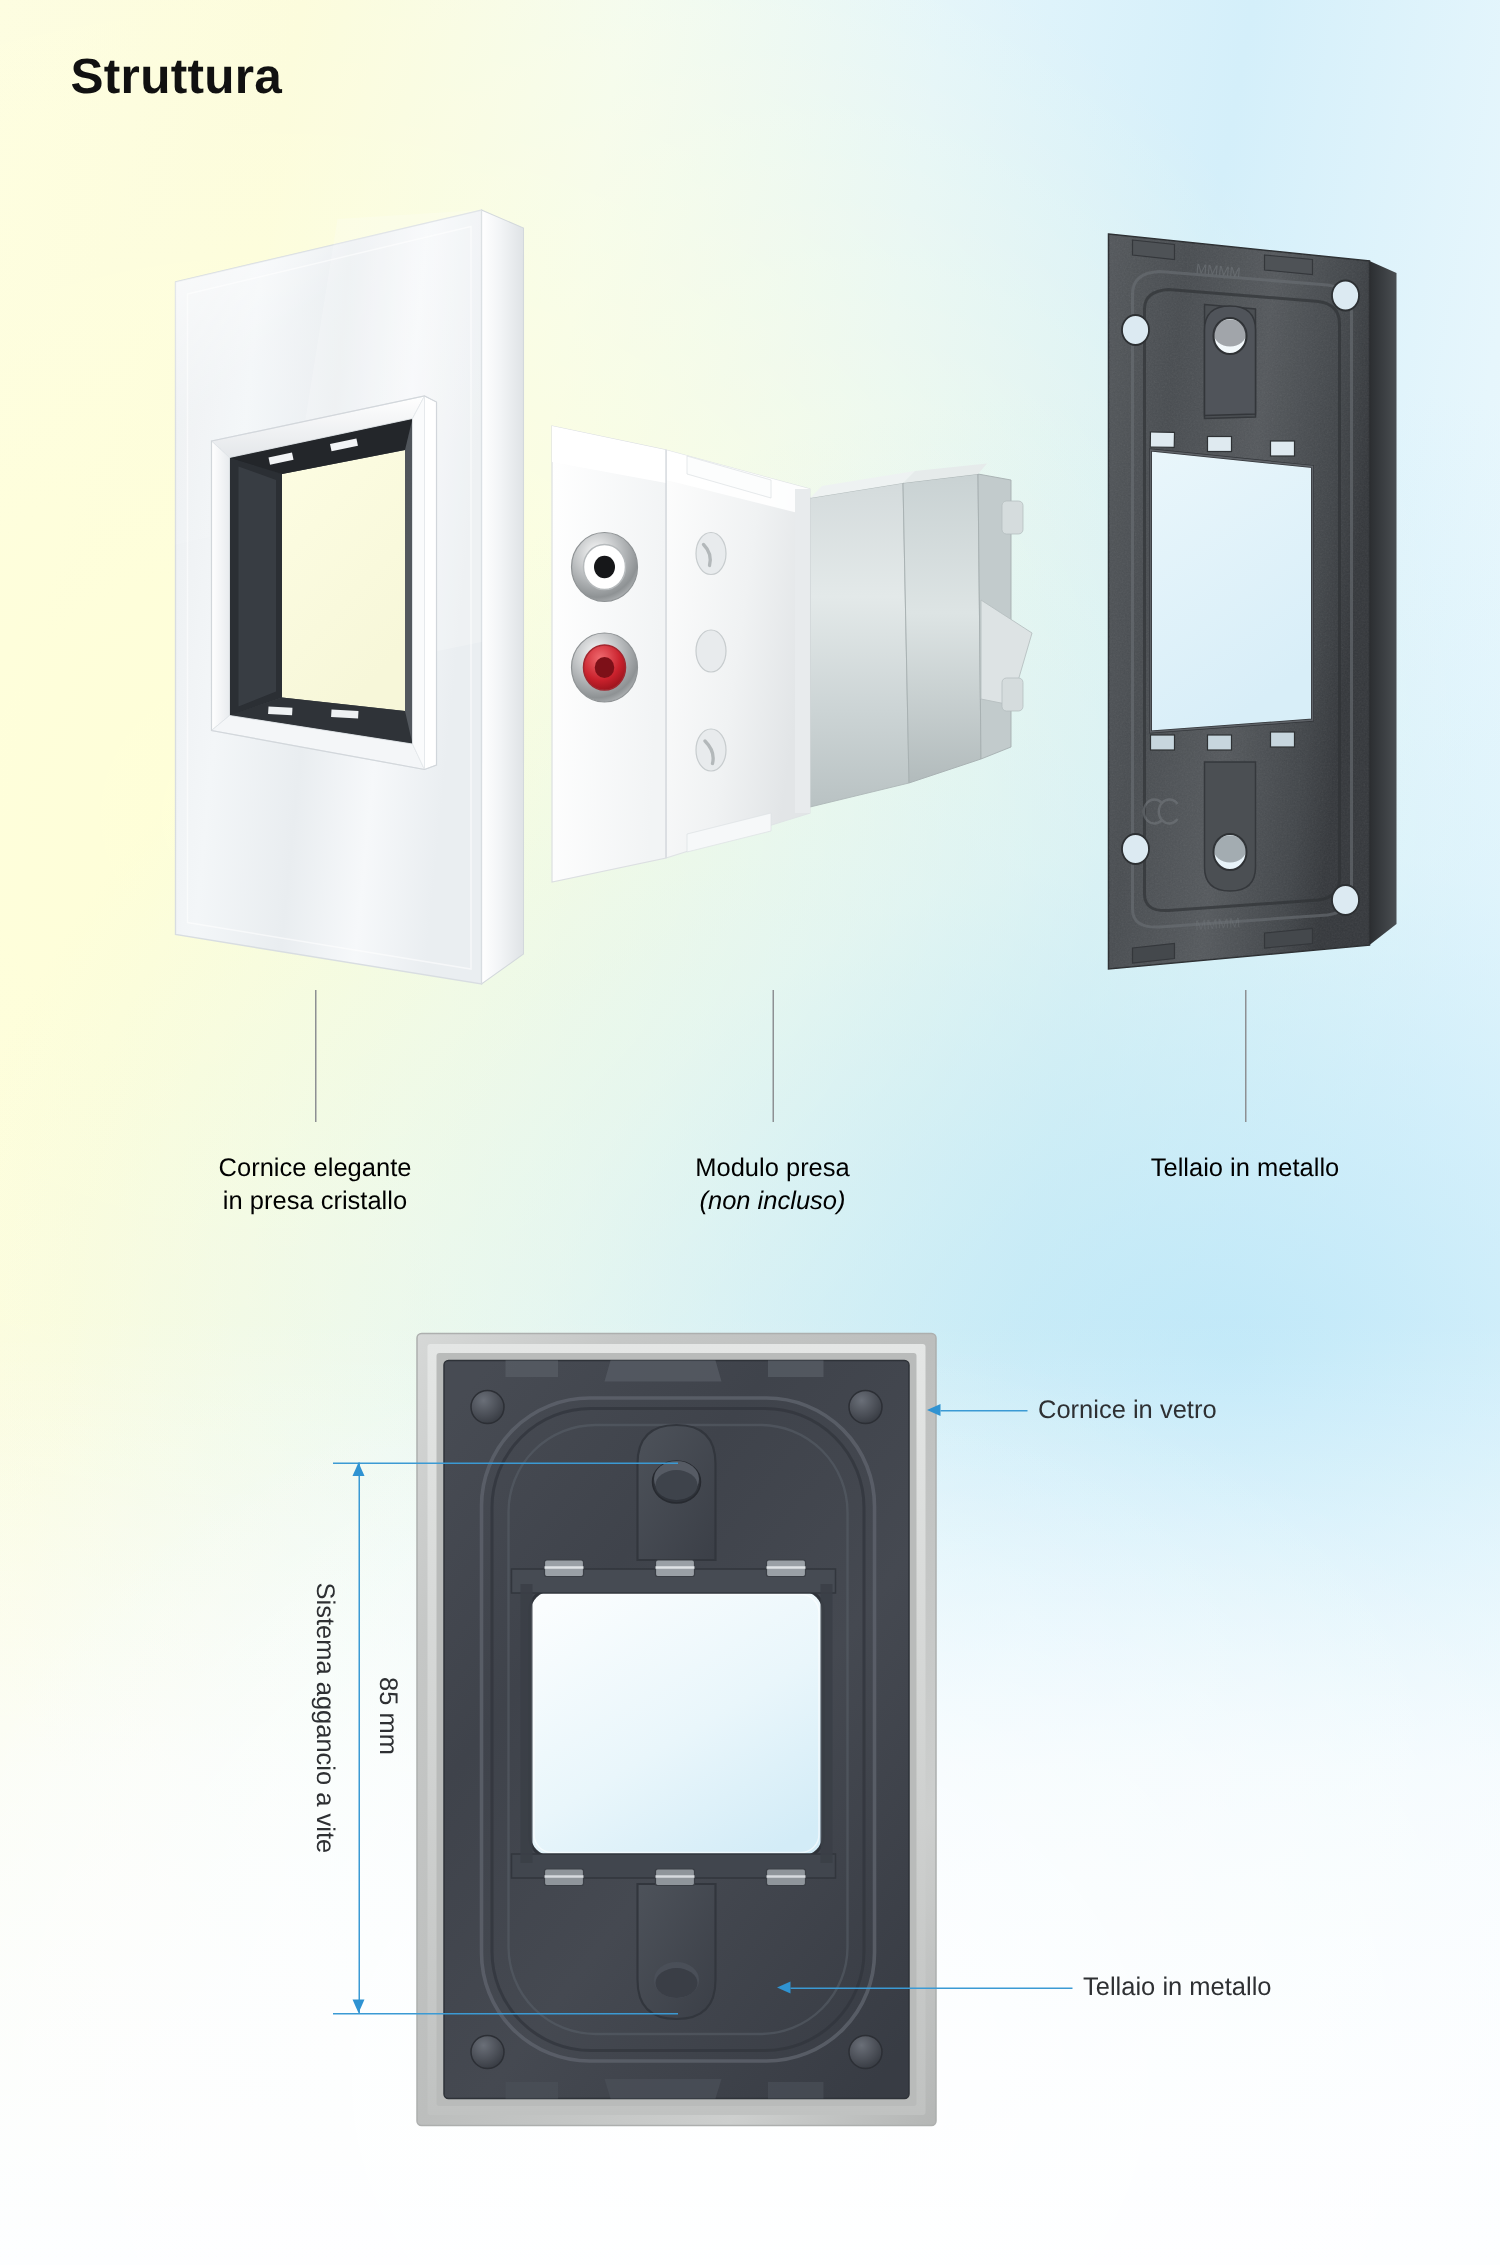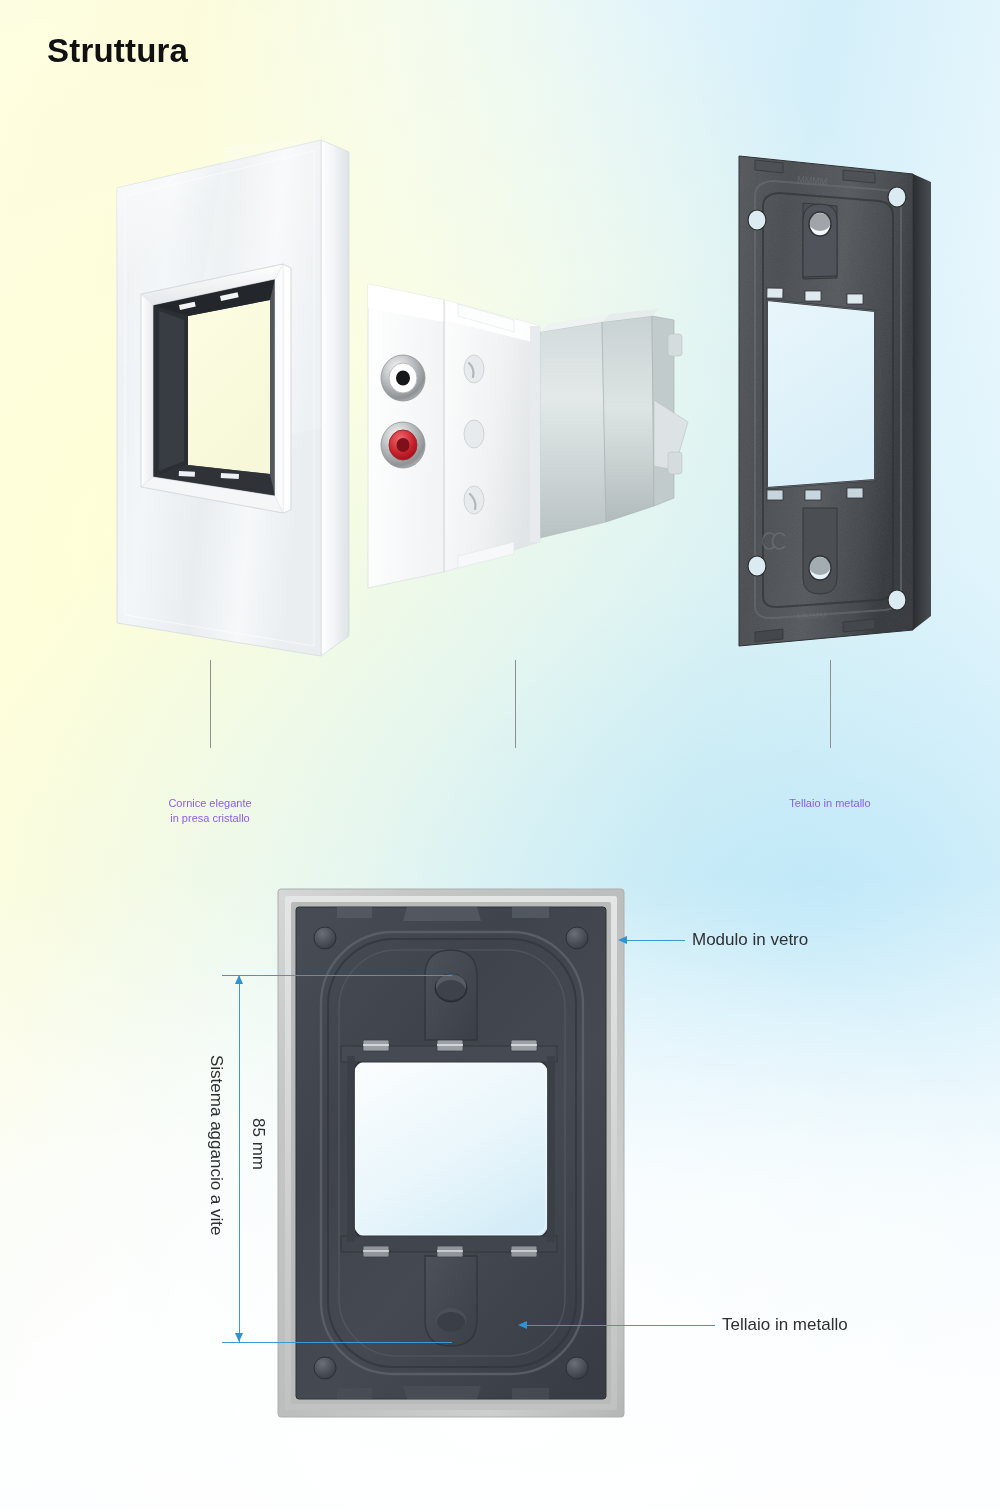--- a/index.html
+++ b/index.html
@@ -20,21 +20,21 @@
     background:linear-gradient(180deg, rgba(255,255,255,0) 0%, rgba(252,254,255,.75) 48%, #fdfeff 100%);}
   #bg .layerE{position:absolute;left:0;top:0;width:100%;height:100%;
     background:radial-gradient(85% 48% at 50% 92%, rgba(255,255,255,.9) 0%, rgba(255,255,255,0) 70%);}
 
   #page{position:absolute;inset:0;z-index:2;}
 
   
   .title{position:absolute;left:47px;top:32px;font-size:33px;font-weight:bold;color:#111;letter-spacing:.2px;}
 
   
-  .cap{position:absolute;text-align:center;font-size:11px;color:#8b5cf6;line-height:1.32;margin-top:28px;}
+  .cap{position:absolute;text-align:center;font-size:17px;color:#000000;line-height:1.32;}
   .cap .it{font-style:italic;}
   .leader{position:absolute;width:1px;background:#8d9093;}
 
   
   .abs{position:absolute;}
 
   
   .clabel{position:absolute;font-size:17px;color:#2e3033;white-space:nowrap;}
   .cline{position:absolute;height:1px;background:#3b9ad4;}
   .cvline{position:absolute;width:1px;background:#3b9ad4;}
@@ -298,20 +298,24 @@
 
   <div class="leader" style="left:210px;top:660px;height:88px;"></div>
   <div class="leader" style="left:515px;top:660px;height:88px;"></div>
   <div class="leader" style="left:830px;top:660px;height:88px;"></div>
 
   <div class="cap" style="left:80px;top:768px;width:260px;">
     <div>Cornice elegante</div>
     <div>in presa cristallo</div>
   </div>
 
+  <div class="cap" style="left:385px;top:768px;width:260px;">
+    <div>Modulo presa</div>
+    <div class="it">(non incluso)</div>
+  </div>
 
   <div class="cap" style="left:700px;top:768px;width:260px;">
     <div>Tellaio in metallo</div>
   </div>
 
   <div class="abs" style="left:277px;top:888px;width:348px;height:530px;">
     <svg width="348" height="530" viewBox="0 0 348 530">
       <defs>
         <linearGradient id="asGlassOuter" x1="0" y1="0" x2="1" y2="1">
           <stop offset="0%" stop-color="#d6d8d7"></stop>
@@ -402,21 +406,21 @@
         <line x1="234" y1="363" x2="260" y2="363" stroke="#d6dade" stroke-width="1.6"></line>
       </g>
 
       <rect x="70" y="168" width="8" height="186" fill="#3b3f47" opacity="0.9"></rect>
       <rect x="270" y="168" width="8" height="186" fill="#3b3f47" opacity="0.9"></rect>
     </svg>
   </div>
 
   <div class="cline" style="left:627px;top:940px;width:58px;"></div>
   <div class="arrowL" style="left:618px;top:936px;"></div>
-  <div class="clabel" style="left:692px;top:930px;">Modulo in vetro</div>
+  <div class="clabel" style="left:692px;top:930px;">Cornice in vetro</div>
 
   <div class="cline" style="left:527px;top:1325px;width:188px;"></div>
   <div class="arrowL" style="left:518px;top:1321px;"></div>
   <div class="clabel" style="left:722px;top:1315px;">Tellaio in metallo</div>
 
   <div class="cline" style="left:222px;top:975px;width:230px;"></div>
   <div class="cline" style="left:222px;top:1342px;width:230px;"></div>
 
   <div class="cvline" style="left:239px;top:975px;height:367px;"></div>
   <div class="arrowUp" style="left:235px;top:975px;"></div>

